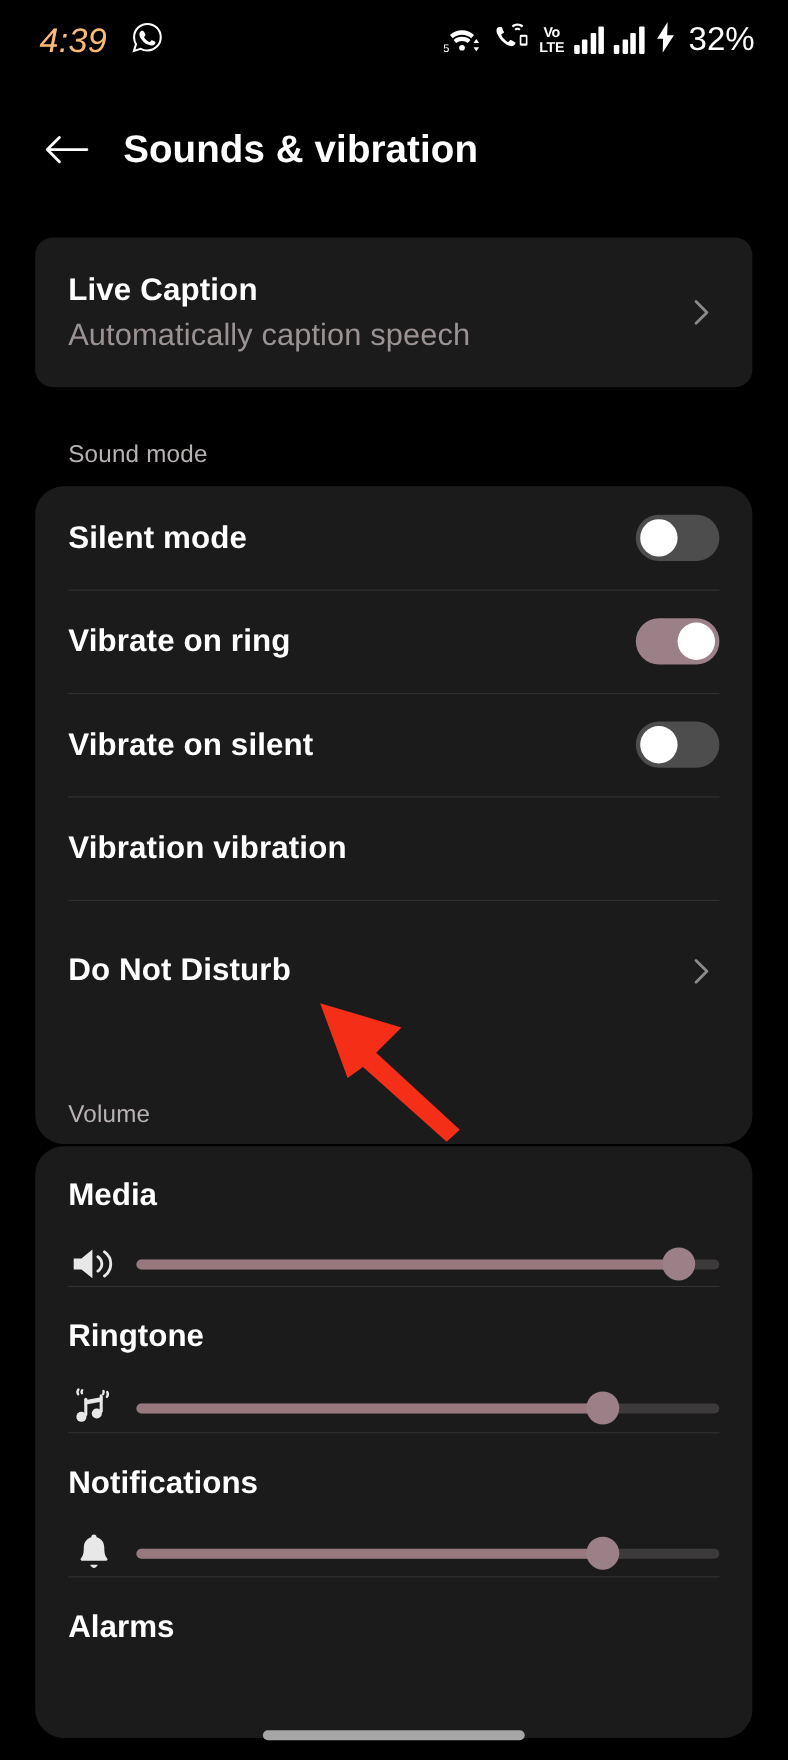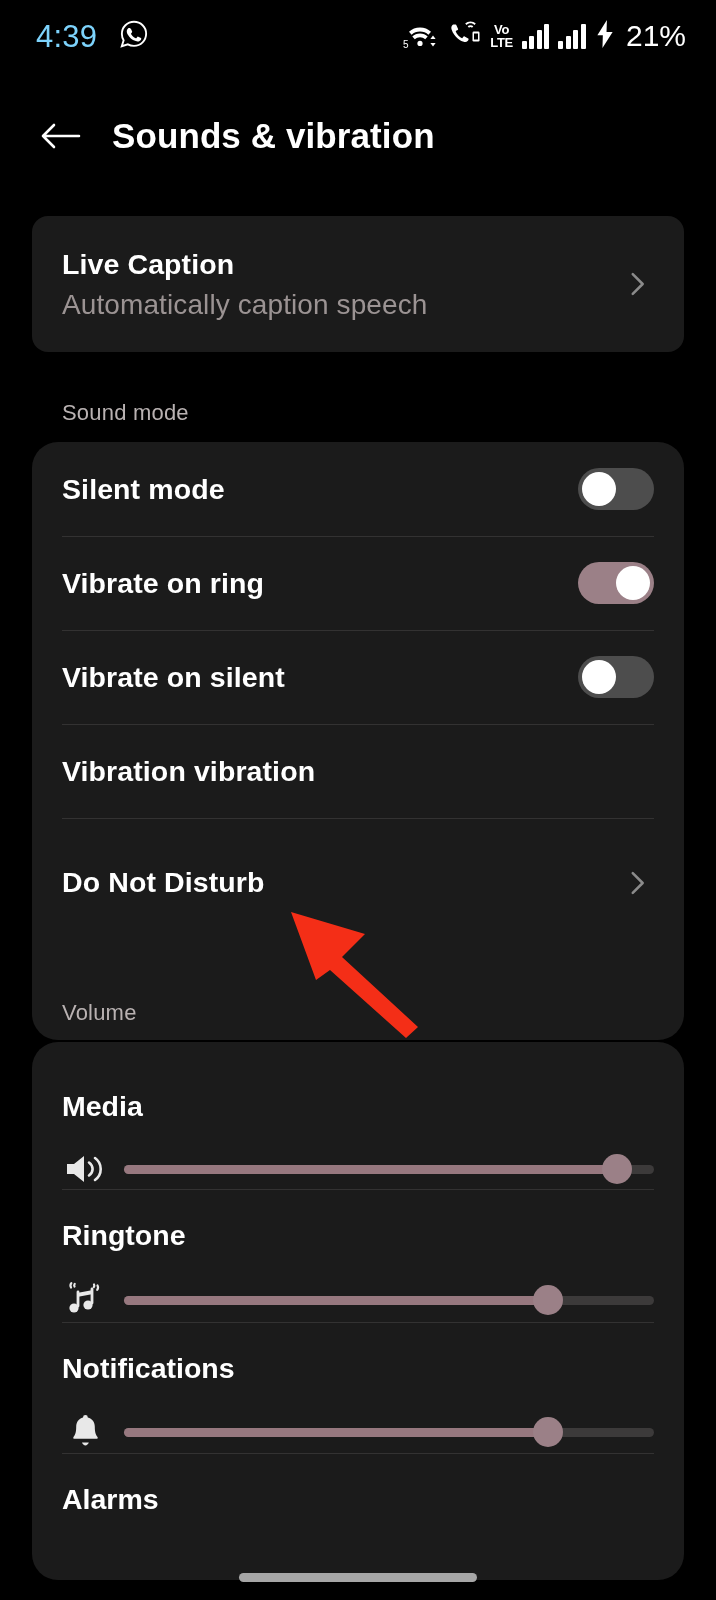--- a/index.html
+++ b/index.html
@@ -31,22 +31,23 @@
     align-items: center;
     justify-content: space-between;
     padding: 0 30px 0 36px;
     box-sizing: border-box;
   }
   .sb-left { display: flex; align-items: center; gap: 22px; }
   .sb-time {
     font-size: 31px;
     font-weight: 500;
     letter-spacing: 0.2px;
-    color: #7dd3fc;
+    color: #fdba74;
     line-height: 1;
+    font-style: italic;
   }
   .sb-right {
     display: flex;
     align-items: center;
     gap: 9px;
   }
   .sb-battery-text {
     font-size: 30px;
     font-weight: 400;
     color: #fff;
@@ -304,21 +305,21 @@
           <i></i>
           <i></i>
           <i></i>
         </span>
 
       <span>
         <svg width="20" height="28" viewBox="0 0 14 22">
           <path d="M8.5 0L1 12h4.3L5 22 13 9.5H8.2z" fill="#fff"></path>
         </svg>
       </span>
-      <span class="sb-battery-text">21%</span>
+      <span class="sb-battery-text">32%</span>
     </div>
   </div>
 
   <div class="header">
     <div class="back-btn">
       <svg width="42" height="32" viewBox="0 0 42 32">
         <path d="M3 16h36M14 5L3 16l11 11" fill="none" stroke="#fff" stroke-width="2.6" stroke-linecap="round" stroke-linejoin="round"></path>
       </svg>
     </div>
     <div class="page-title">Sounds &amp; vibration</div>
@@ -380,21 +381,21 @@
           <path d="M9 5l7 7-7 7" fill="none" stroke="#8b8b8b" stroke-width="1.8" stroke-linecap="round" stroke-linejoin="round"></path>
         </svg>
       </span>
     </div>
   </div>
 
   <div class="section-label" style="top:1000px;">Volume</div>
 
   <div class="card" style="top:1042px;height:538px;overflow:hidden;">
 
-    <div class="vol-block" style="padding-top:48px;">
+    <div class="vol-block" style="padding-top:28px;">
       <div class="vol-title">Media</div>
       <div class="slider-row" style="margin-top:26px;">
         <span class="slider-ico">
           <svg width="46" height="40" viewBox="0 0 46 40">
             <path d="M5 15h7l10-8v26l-10-8H5z" fill="#e8e8e8"></path>
             <path d="M27 13.5c2.2 1.6 3.6 4 3.6 6.5s-1.4 4.9-3.6 6.5" fill="none" stroke="#e8e8e8" stroke-width="2.6" stroke-linecap="round"></path>
             <path d="M33 9c3.5 2.5 5.7 6.6 5.7 11s-2.2 8.5-5.7 11" fill="none" stroke="#e8e8e8" stroke-width="2.6" stroke-linecap="round"></path>
           </svg>
         </span>
         <div class="slider">

